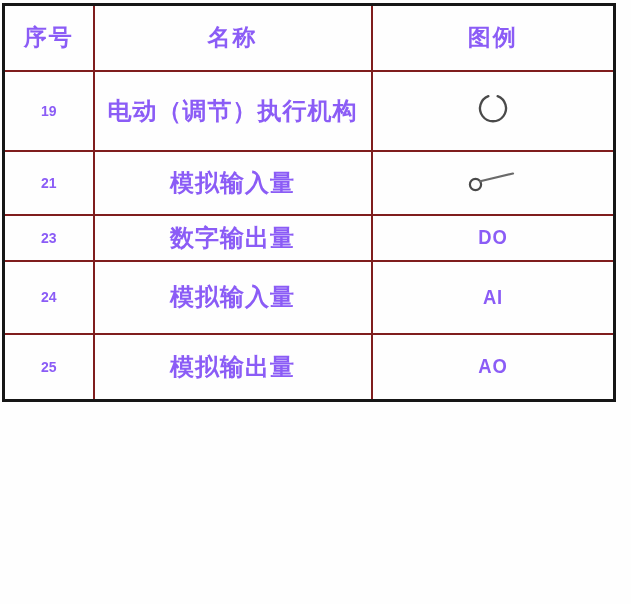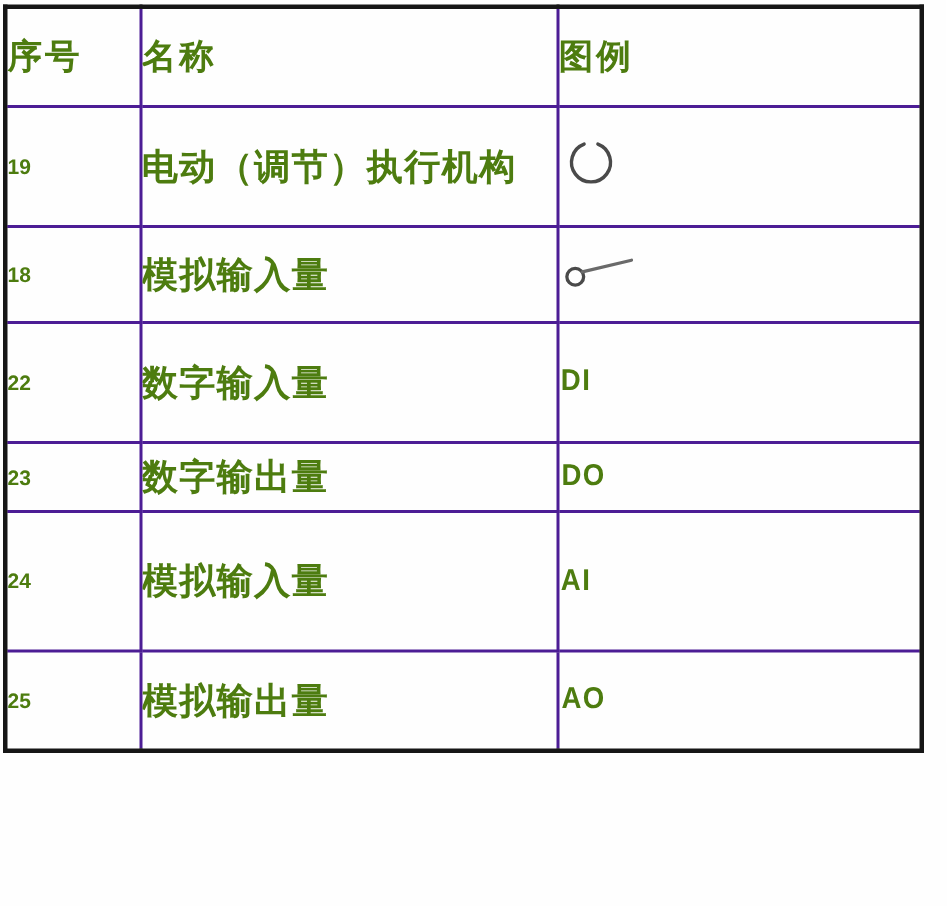--- a/index.html
+++ b/index.html
@@ -18,25 +18,25 @@
   table.legend-table {
     position: absolute;
     left: 2px;
     top: 3px;
     width: 611px;
     border-collapse: collapse;
     table-layout: fixed;
     background: #fefefe;
   }
   table.legend-table td, table.legend-table th {
-    border: 2px solid #4c1d95;
+    border: 2px solid #7f1d1d;
     padding: 0;
-    text-align: left;
+    text-align: center;
     vertical-align: middle;
-    color: #4d7c0f;
+    color: #8b5cf6;
     overflow: hidden;
   }
   table.legend-table {
     border: 3px solid #161616;
   }
   col.c-no   { width: 90px; }
   col.c-name { width: 278px; }
   col.c-leg  { width: 243px; }
 
   th.hdr {
@@ -68,21 +68,21 @@
     display: inline-block;
     vertical-align: middle;
   }
   
   tr.r-hdr { height: 66px; }
   tr.r-0 { height: 80px; }
   tr.r-1 { height: 77px; }
   tr.r-2 { height: 64px; }
   tr.r-3 { height: 80px; }
   tr.r-4 { height: 46px; }
-  tr.r-5 { height: 93px; }
+  tr.r-5 { height: 73px; }
   tr.r-6 { height: 67px; }
 </style>
 </head>
 <body>
 
 <div id="page">
   <table class="legend-table">
     <colgroup>
       <col class="c-no">
       <col class="c-name">
@@ -104,40 +104,33 @@
           
           <svg width="42" height="42" viewBox="0 0 42 42">
             <path d="M 16.4 9.1 A 13 13 0 1 0 25.6 9.1" fill="none" stroke="#4a4a4a" stroke-width="2.3" stroke-linecap="round"></path>
           </svg>
         </span>
       </td>
     </tr>
 
 
     <tr class="r-2">
-      <td class="no-cell">18</td>
+      <td class="no-cell">21</td>
       <td class="name-cell">模拟输入量</td>
       <td class="leg-cell">
         <span class="sym">
           
           <svg width="56" height="26" viewBox="0 0 56 26">
             <circle cx="10.5" cy="17.5" r="5.6" fill="none" stroke="#4a4a4a" stroke-width="2.2"></circle>
             <line x1="15.2" y1="14.3" x2="48" y2="6.5" stroke="#6a6a6a" stroke-width="2.2" stroke-linecap="round"></line>
           </svg>
         </span>
       </td>
     </tr>
 
-    <tr class="r-3">
-      <td class="no-cell">22</td>
-      <td class="name-cell">数字输入量</td>
-      <td class="leg-cell">
-        <span class="leg-code">DI</span>
-      </td>
-    </tr>
 
     <tr class="r-4">
       <td class="no-cell">23</td>
       <td class="name-cell">数字输出量</td>
       <td class="leg-cell">
         <span class="leg-code">DO</span>
       </td>
     </tr>
 
     <tr class="r-5">

